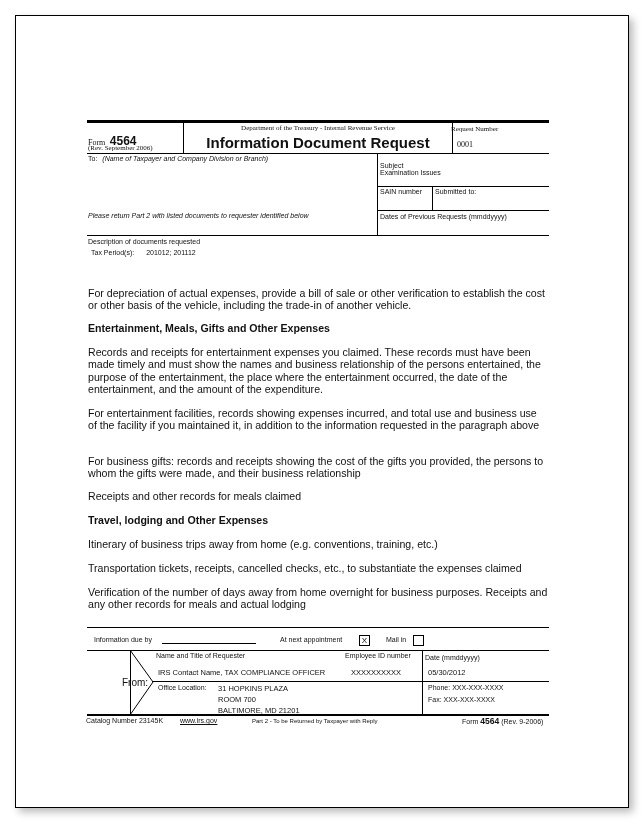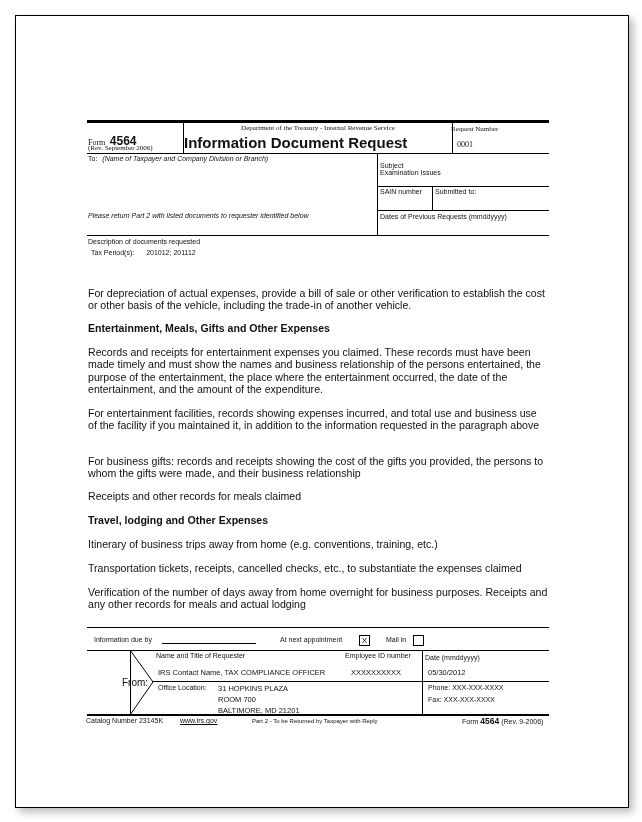--- a/index.html
+++ b/index.html
@@ -33,21 +33,21 @@
 <div class="vl" style="left:452px; top:123px; height:31px;"></div>
 <div class="hl" style="left:87px; top:153px; width:462px;"></div>
 
 <div class="abs" style="left:88px; top:131px;">
   <span class="serif small">Form</span>
   <span style="font-weight:bold; font-size:12px;">4564</span>
 </div>
 <div class="abs serif tiny" style="left:88px; top:144px;">(Rev. September 2006)</div>
 
 <div class="abs serif tiny" style="left:184px; top:124px; width:268px; text-align:center;">Department of the Treasury - Internal Revenue Service</div>
-<div class="abs" style="left:184px; top:134px; width:268px; text-align:left; font-size:15px; font-weight:bold;">Information Document Request</div>
+<div class="abs" style="left:184px; top:134px; width:268px; text-align:center; font-size:15px; font-weight:bold;">Information Document Request</div>
 
 <div class="abs serif tiny" style="left:451px; top:125px;">Request Number</div>
 <div class="abs serif small" style="left:457px; top:140px;text-align:center;">0001</div>
 
 <div class="abs tiny ital" style="left:88px; top:155px;">
   <span style="font-style:normal;">To:</span>
   <span style="margin-left:3px;">(Name of Taxpayer and Company Division or Branch)</span>
 </div>
 <div class="abs tiny ital" style="left:88px; top:212px;">Please return Part 2 with listed documents to requester identified below</div>
 

